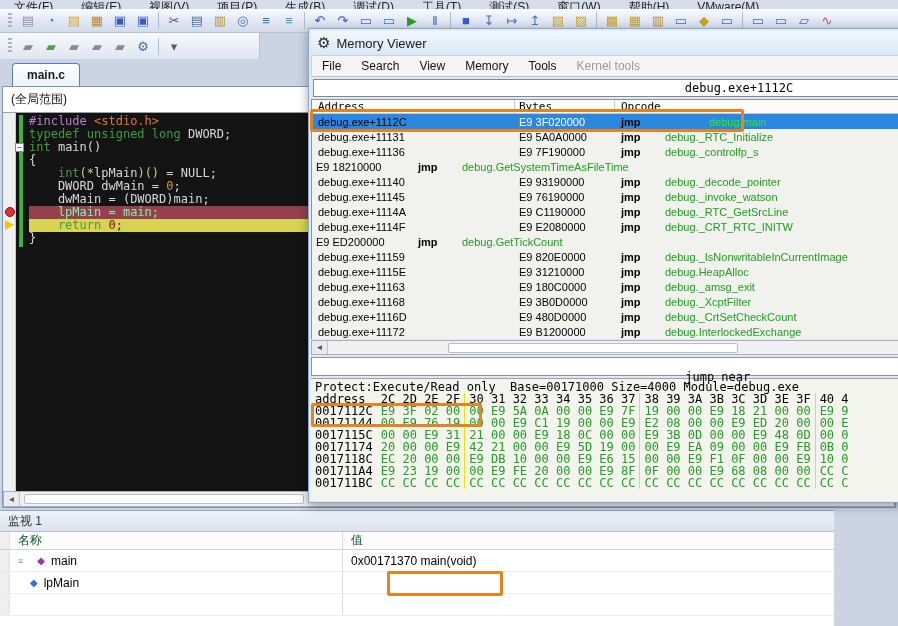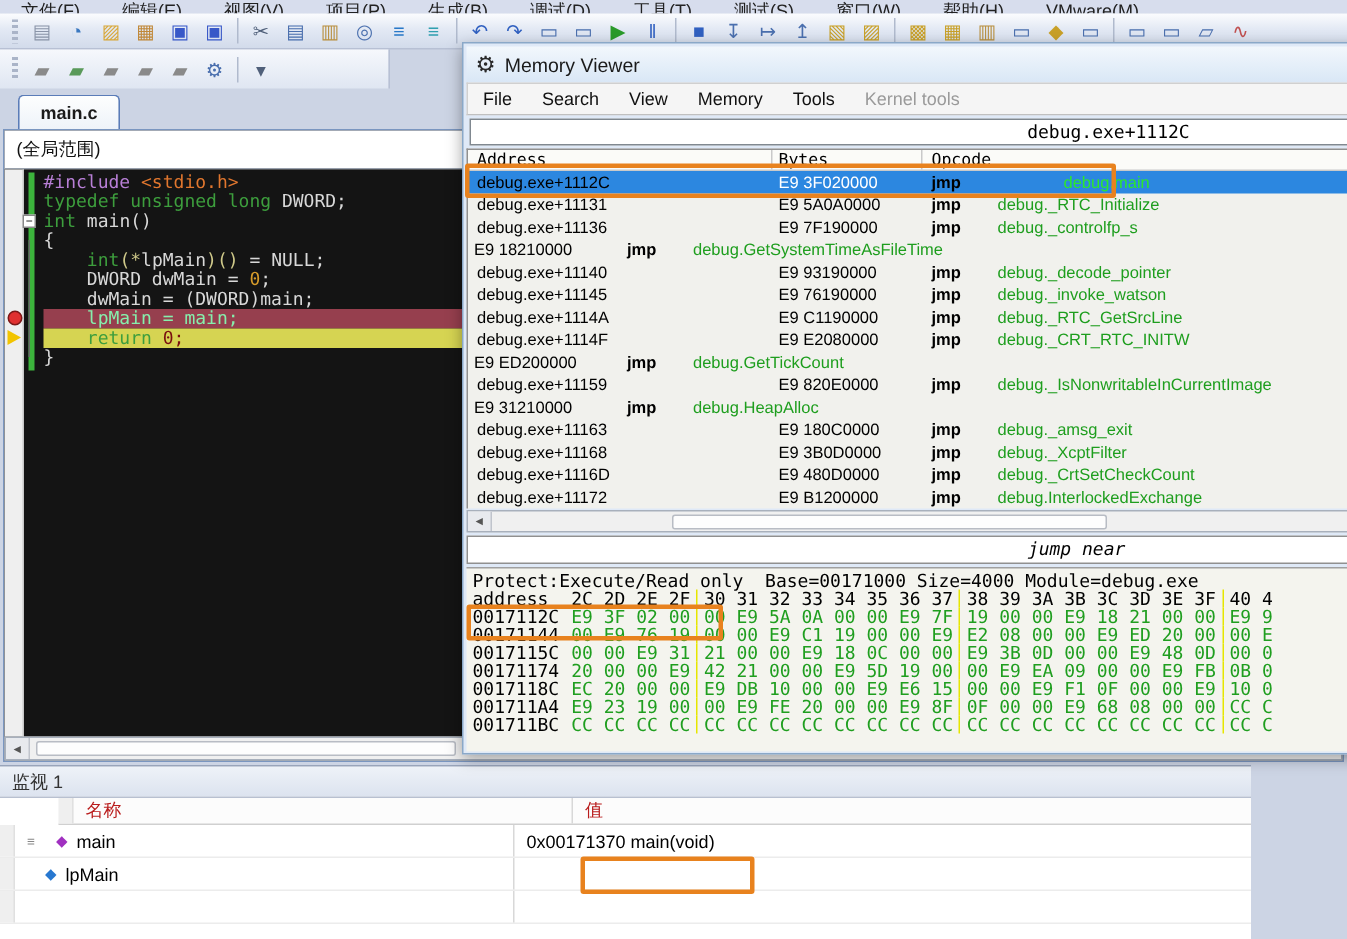--- a/index.html
+++ b/index.html
@@ -55,21 +55,21 @@
   #ed-hscroll { position:absolute; left:0; bottom:0; width:100%; height:16px; }
   .sbtn { width:16px; height:100%; background:#e8eaee; border-right:1px solid #c0c4cc;
     font-size:8px; color:#555; display:flex; align-items:center; justify-content:center; }
   .sthumb { height:10px; background:#fdfdfd; border:1px solid #b8bcc4; border-radius:2px; }
   #ed-hscroll .sthumb { width:280px; margin-left:4px; }
 
   
   #watch { position:absolute; left:0; top:510px; width:834px; height:116px; background:#fff; }
   #watch-header { height:22px; background:linear-gradient(#eef2f8,#dce3ef); border-top:1px solid #98a4ba;
     border-bottom:1px solid #b8c0d0; display:flex; align-items:center; padding-left:8px; color:#333; }
-  #watch-cols { height:18px; display:flex; background:#fcfcfc; border-bottom:1px solid #d0d0d0; color:#b91c1c;margin-left:39px; }
+  #watch-cols { height:18px; display:flex; background:#fcfcfc; border-bottom:1px solid #d0d0d0; color:#14532d; }
   .w-gutter { width:10px; background:#efefef; border-right:1px solid #e0e0e0; }
   .w-name { width:333px; border-right:1px solid #d8d8d8; display:flex; align-items:center; padding-left:8px; }
   .w-val { flex:1; display:flex; align-items:center; padding-left:8px; }
   .watch-row { height:22px; display:flex; border-bottom:1px solid #ececec; }
   .w-icon { margin:0 6px 0 12px; font-size:10px; }
   .w-exp { color:#888; font-size:9px; margin-right:2px; }
 
   
   #memviewer { position:absolute; left:308px; top:28px; width:610px; height:475px;
     background:#dfe9f7; border:1px solid #8aa8c8; box-shadow:0 3px 10px rgba(0,0,0,.35);
@@ -95,21 +95,21 @@
   .mv-row .col-a, .mv-row .col-b { border-right:none; }
   .mv-row .opx { width:44px; font-weight:bold; }
   .mv-row .tgt { color:var(--tgreen); }
   .mv-row.sel { background:var(--selbg); }
   .mv-row.sel .col-b { color:#fff; }
   .mv-row.sel .tgt { color:var(--tgreensel);margin-left:44px; }
   #mv-hscroll { height:15px; margin-top:1px; }
   #mv-hscroll .sthumb { width:290px; margin-left:120px; }
   #mv-jumpbar { position:relative; height:19px; background:#fff; border:1px solid #909090; margin-top:2px;
     font-family:"DejaVu Sans Mono", monospace; font-size:12px; color:#000; }
-  #mv-jumpbar span { position:absolute; left:62%; top:1px;font-style:italic; }
+  #mv-jumpbar span { position:absolute; left:62%; top:12px; }
   #mv-dump { height:123px; background:#f4f4ee; border-top:1px solid #a0a0a0; margin-top:2px; overflow:hidden;
     font-family:"DejaVu Sans Mono", monospace; font-size:12px; line-height:12px; color:#000; padding:2px 0 0 4px; }
   .dump-line { display:flex; white-space:pre; height:12px; }
   .dg { padding-right:4px; margin-right:4px; }
   .dg.ysep { border-right:1px solid #e6e600; }
   .dump-line .hex { color:var(--dgreen); }
   .dump-line .addr { color:#000; }
 
   .anno { position:absolute; border:3px solid var(--anno); border-radius:2px; pointer-events:none; }
 </style>
@@ -331,20 +331,21 @@
           </div>
           <div class="mv-row">
             <div class="col-a">debug.exe+11159</div>
             <div class="col-b">E9 820E0000</div>
             <div class="col-o">
               <span class="opx">jmp</span>
               <span class="tgt">debug._IsNonwritableInCurrentImage</span>
             </div>
           </div>
           <div class="mv-row">
+            <div class="col-a">debug.exe+1115E</div>
             <div class="col-b">E9 31210000</div>
             <div class="col-o">
               <span class="opx">jmp</span>
               <span class="tgt">debug.HeapAlloc</span>
             </div>
           </div>
           <div class="mv-row">
             <div class="col-a">debug.exe+11163</div>
             <div class="col-b">E9 180C0000</div>
             <div class="col-o">

